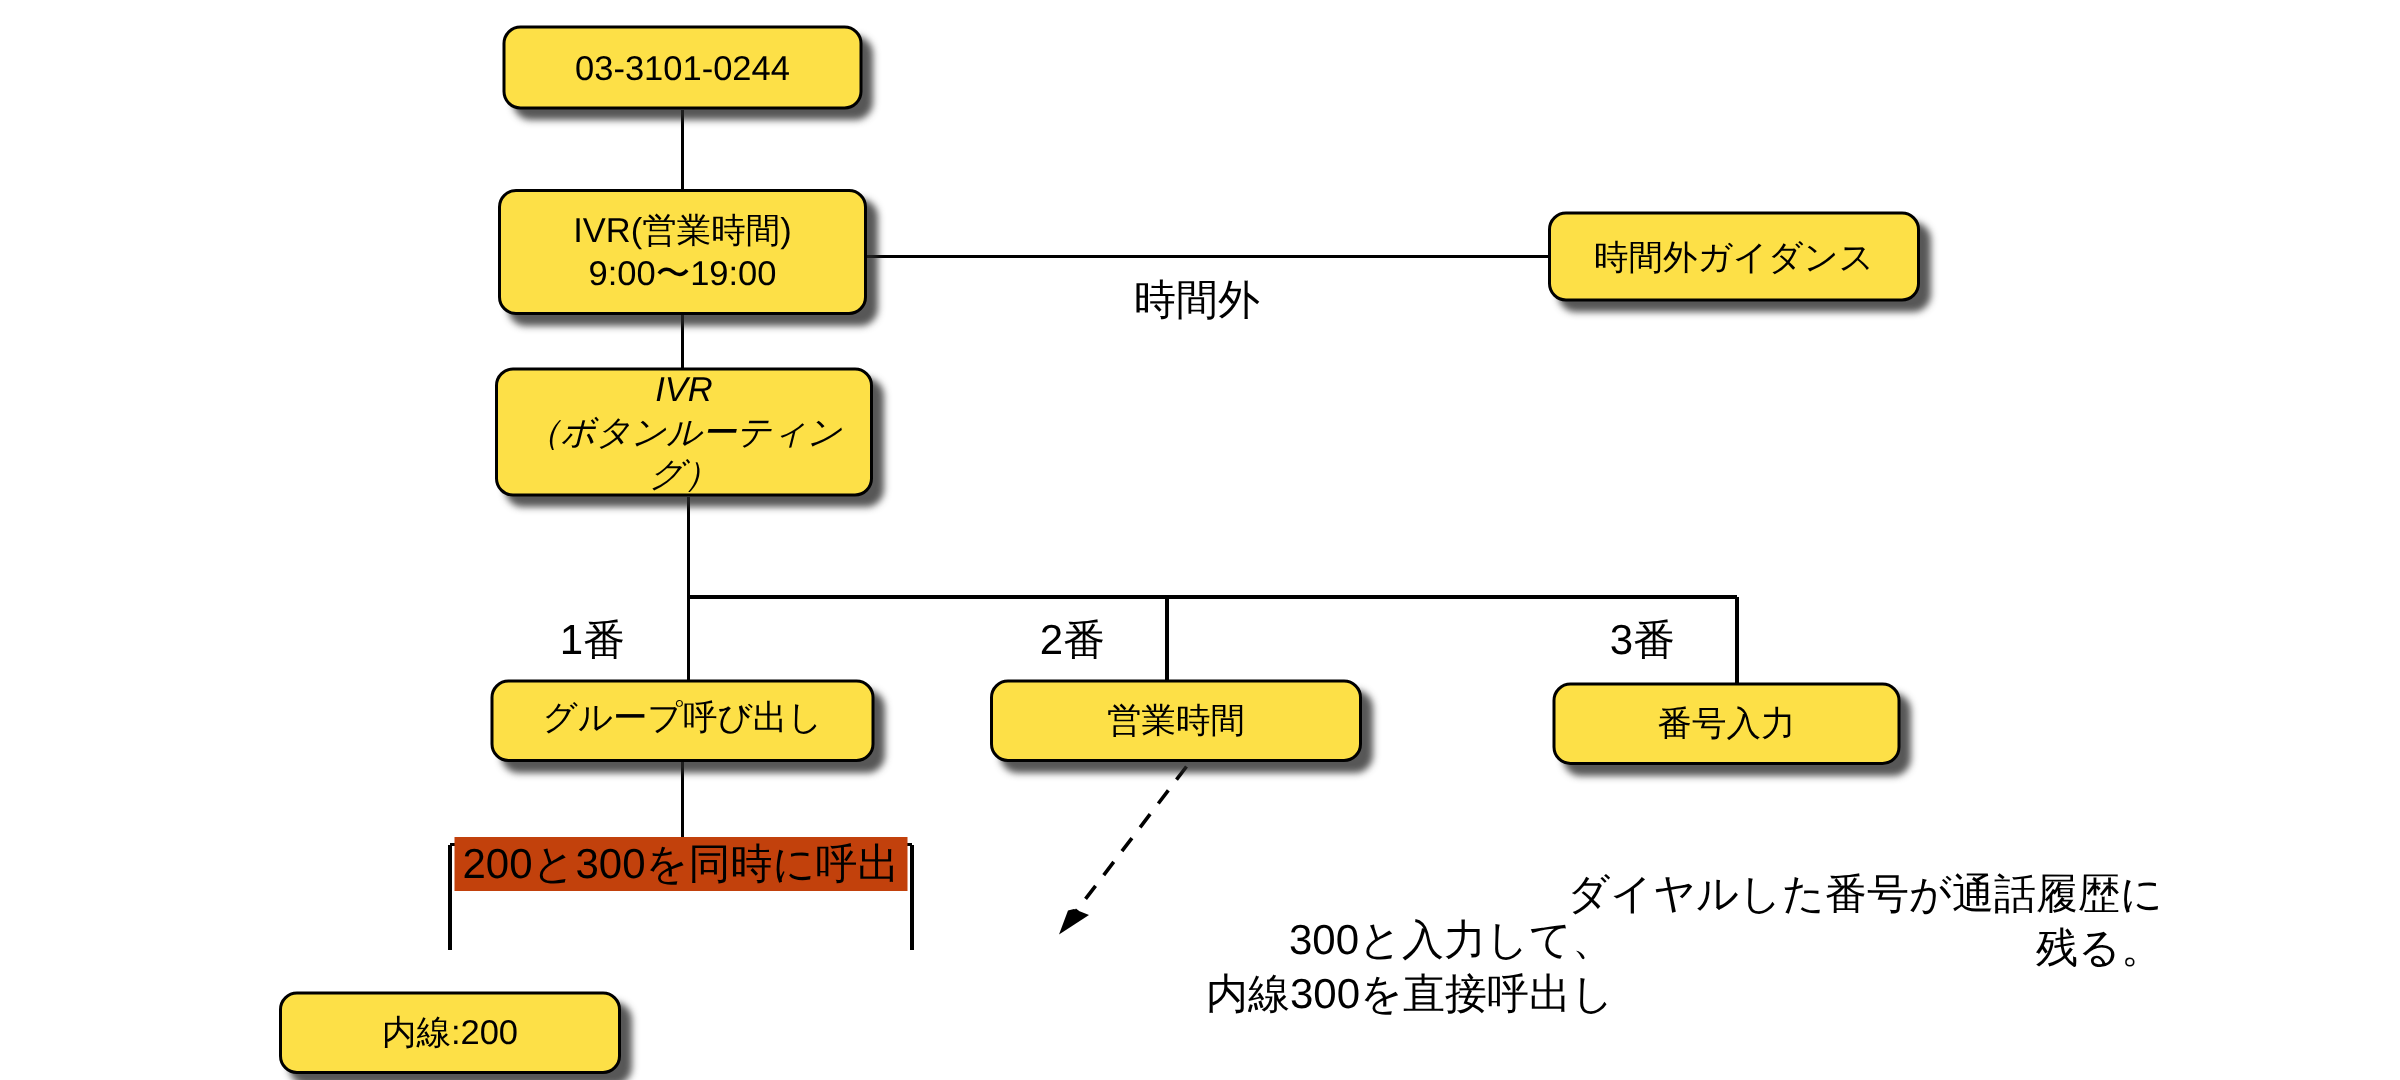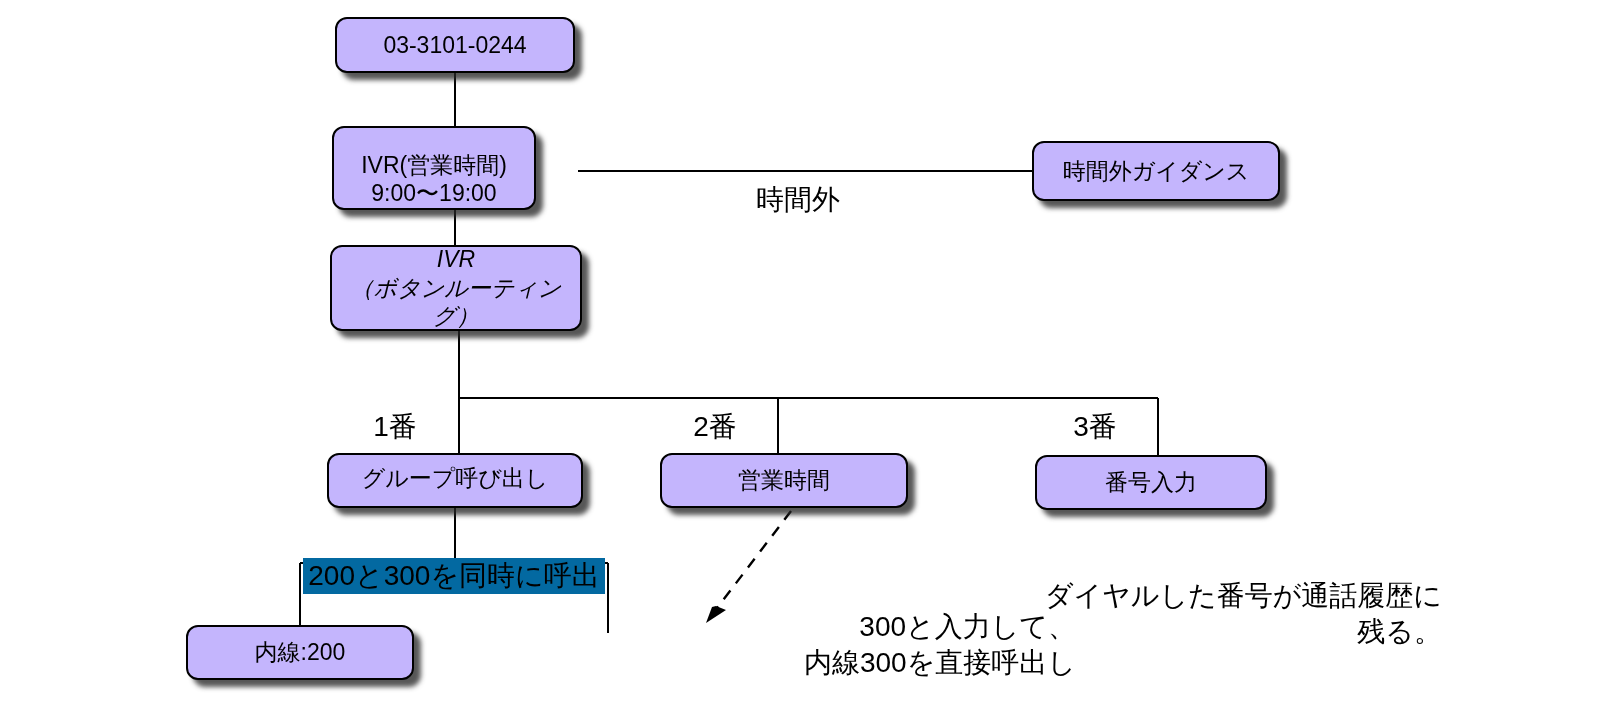--- a/index.html
+++ b/index.html
@@ -23,21 +23,21 @@
     position: absolute;
     left: 0;
     top: 0;
     width: 1600px;
     height: 720px;
   }
   
   .node {
     position: absolute;
     box-sizing: border-box;
-    background: #c4b5fd;
+    background: #fde047;
     border: 2px solid #000000;
     border-radius: 12px;
     display: flex;
     align-items: center;
     justify-content: center;
     text-align: center;
     line-height: 1.25;
     font-size: 23px;
     color: #000000;
     box-shadow: 7px 7px 5px rgba(40, 40, 40, 0.78);
@@ -94,21 +94,21 @@
     <g stroke="#000000" stroke-width="2.4" fill="none" stroke-dasharray="11 9">
       <line x1="791" y1="511" x2="714" y2="612"></line>
     </g>
     <polygon fill="#000000" points="706,623 726,610 716,606 712,607"></polygon>
   </svg>
 
   <div class="node" style="left:335px; top:17px; width:240px; height:56px;">
     <span class="txt">03-3101-0244</span>
   </div>
 
-  <div class="node" style="left:332px; top:126px; width:204px; height:84px;align-items:flex-end;">
+  <div class="node" style="left:332px; top:126px; width:246px; height:84px;">
     <span class="txt">IVR(営業時間)
 9:00〜19:00</span>
   </div>
 
   <div class="node" style="left:1032px; top:141px; width:248px; height:60px;">
     <span class="txt">時間外ガイダンス</span>
   </div>
 
   <div class="node" style="left:330px; top:245px; width:252px; height:86px;font-style:italic;">
     <span class="txt">IVR
@@ -120,33 +120,33 @@
   </div>
 
   <div class="node" style="left:660px; top:453px; width:248px; height:55px;">
     <span class="txt">営業時間</span>
   </div>
 
   <div class="node" style="left:1035px; top:455px; width:232px; height:55px;">
     <span class="txt">番号入力</span>
   </div>
 
-  <div class="node" style="left:186px; top:625px; width:228px; height:55px;">
+  <div class="node" style="left:186px; top:661px; width:228px; height:55px;">
     <span class="txt">内線:200</span>
   </div>
 
 
   <div class="label center" style="left:713px; top:182px; width:170px;">時間外</div>
 
   <div class="label center" style="left:340px; top:409px; width:110px;">1番</div>
 
   <div class="label center" style="left:660px; top:409px; width:110px;">2番</div>
 
   <div class="label center" style="left:1040px; top:409px; width:110px;">3番</div>
 
-  <div class="label center" style="left:303px; top:558px; width:302px; background:#0369a1;">200と300を同時に呼出</div>
+  <div class="label center" style="left:303px; top:558px; width:302px; background:#c2410c;">200と300を同時に呼出</div>
 
   <div class="label left" style="left:746px; top:562px; width:330px;">300と入力して、
 内線300を直接呼出し</div>
 
   <div class="label left" style="left:1022px; top:531px; width:420px;">ダイヤルした番号が通話履歴に残る。</div>
 
 </div>
 
 </body></html>

